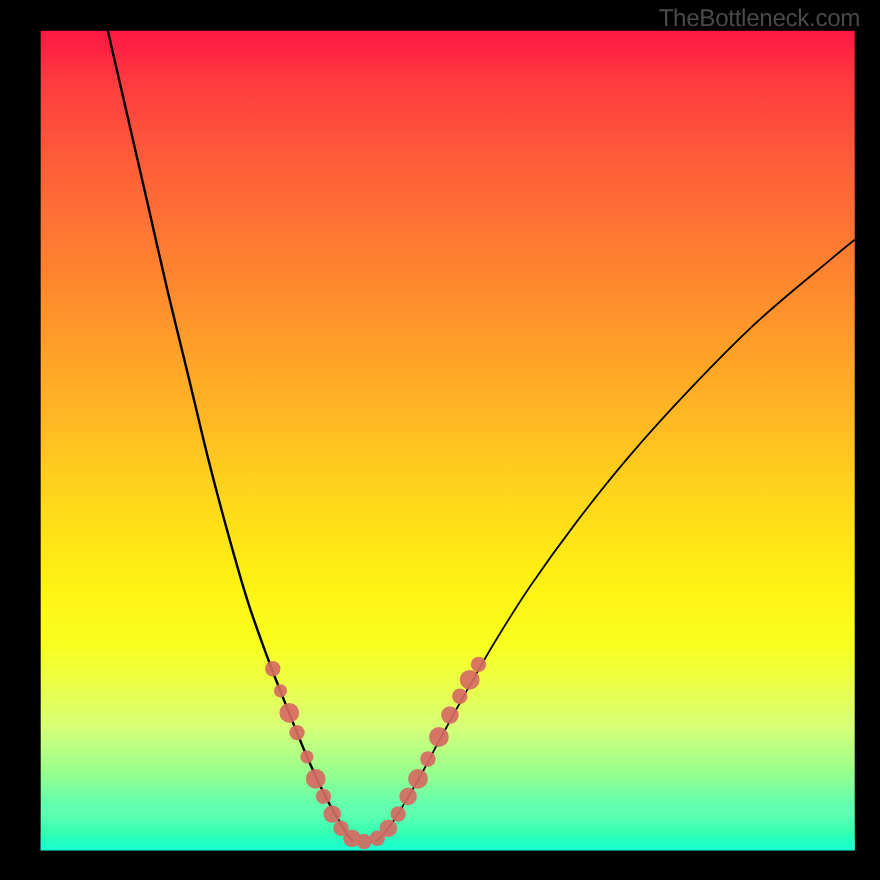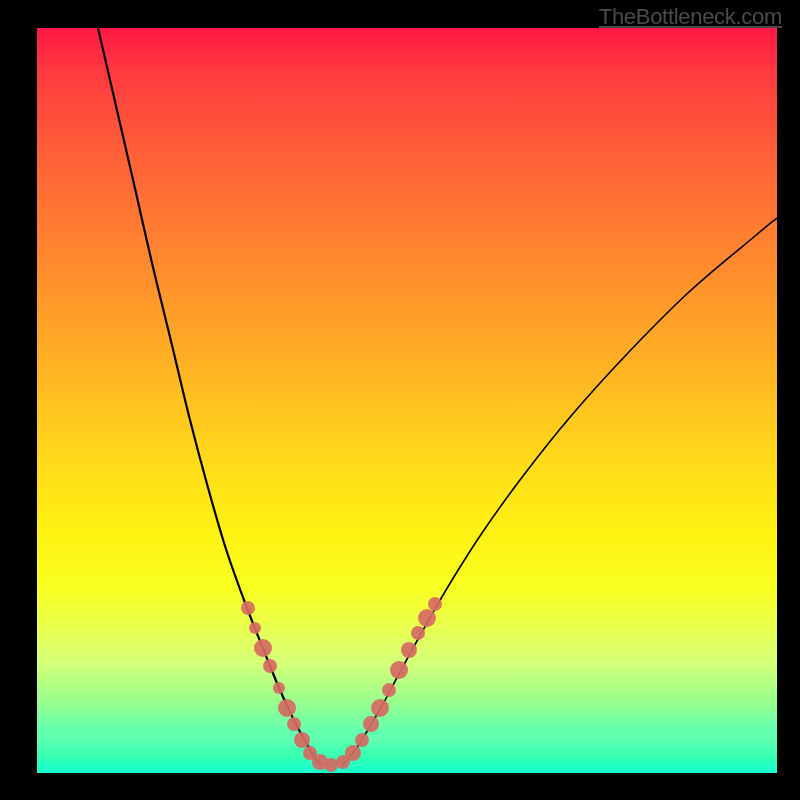--- a/index.html
+++ b/index.html
@@ -43,21 +43,20 @@
   }
   .watermark {
     position: absolute;
     top: 4px;
     right: 18px;
     color: #4a4a4a;
     font-size: 22px;
     font-weight: 500;
     letter-spacing: -0.3px;
     z-index: 5;
-    text-decoration: underline;
   }
   svg.curve {
     position: absolute;
     left: 0; top: 0;
     width: 740px; height: 745px;
     z-index: 3;
   }
   .green-band {
     position: absolute;
     left: 0; right: 0; bottom: 0;

